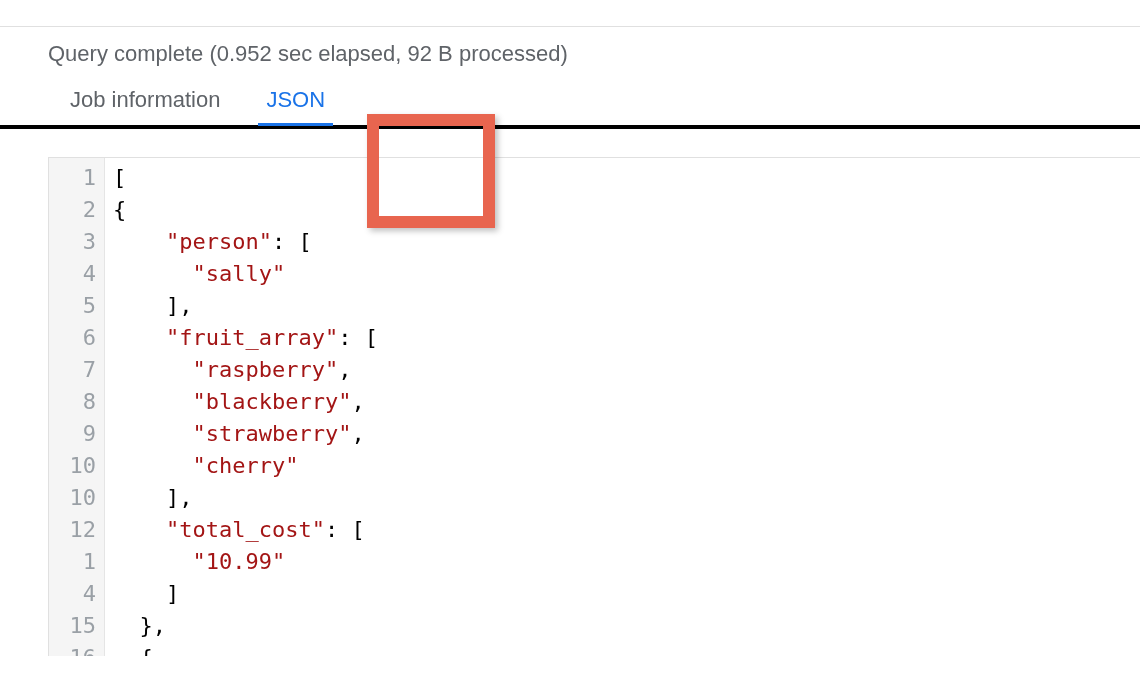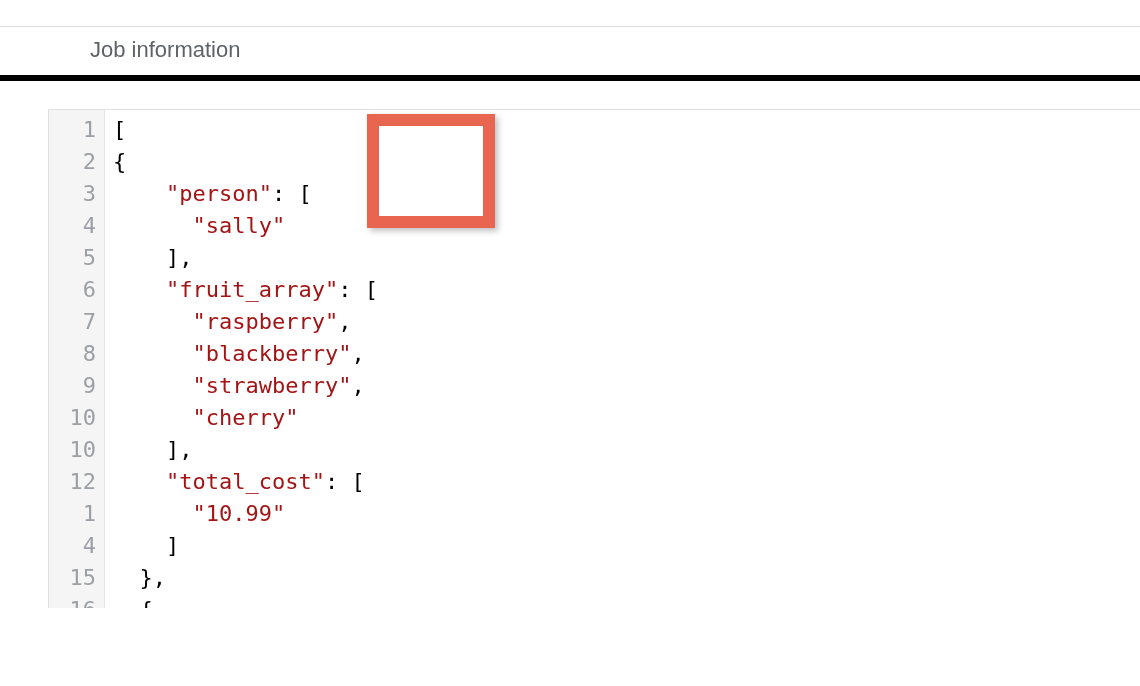--- a/index.html
+++ b/index.html
@@ -1,42 +1,44 @@
 <!DOCTYPE html>
 <html><head>
 <meta charset="utf-8">
 <style>
   html,body{margin:0;padding:0;background:#fff;font-family:"Helvetica Neue",Arial,sans-serif;color:#5f6368;}
   .page{width:1140px;margin:0;position:relative;}
   .top-rule{height:1px;background:#e0e0e0;margin:26px 0 0 0;}
   .status{padding:14px 0 10px 48px;font-size:22px;color:#5f6368;}
-  .tabs{display:flex;align-items:flex-end;border-bottom:6px solid #000000;padding-left:72px;}
+  .tabs{display:flex;align-items:flex-end;border-bottom:4px solid #000000;padding-left:52px;}
   .tab{padding:10px 18px 12px 18px;font-size:22px;color:#5f6368;cursor:pointer;}
   .tab + .tab{margin-left:10px;}
   .tab.active{color:#1a73e8;position:relative;}
   .tab.active::after{content:"";position:absolute;left:10px;right:10px;bottom:-1px;height:3px;background:#1a73e8;}
   .editor{margin:28px 0 0 48px;border:1px solid #e0e0e0;border-right:none;border-bottom:none;display:flex;align-items:stretch;height:498px;overflow:hidden;}
   .gutter{background:#f5f5f5;border-right:1px solid #e5e5e5;text-align:right;font-family:Menlo,Consolas,monospace;font-size:22px;line-height:32px;color:#9aa0a6;padding:4px 8px 0 0;width:56px;box-sizing:border-box;user-select:none;}
   .gutter div{height:32px;}
   .code{font-family:Menlo,Consolas,monospace;font-size:22px;line-height:32px;padding:4px 0 0 8px;color:#333;white-space:pre;}
   .ln{height:32px;}
   .k{color:#a31515;}   
   .s{color:#a31515;}   
   .p{color:#000;}
   .highlight-box{position:absolute;border:12px solid #e8654f;pointer-events:none;box-shadow:3px 3px 6px rgba(0,0,0,0.25);}
 </style>
 </head>
 <body>
 
 <div class="page">
   <div class="top-rule"></div>
 
+  <div class="status">Query complete (0.952 sec elapsed, 92 B processed)</div>
 
   <div class="tabs">
     <div class="tab">Job information</div>
+    <div class="tab active">JSON</div>
   </div>
 
   <div class="editor">
     <div class="gutter" id="gutter">
         <div>1</div>
         <div>2</div>
         <div>3</div>
         <div>4</div>
         <div>5</div>
         <div>6</div>

